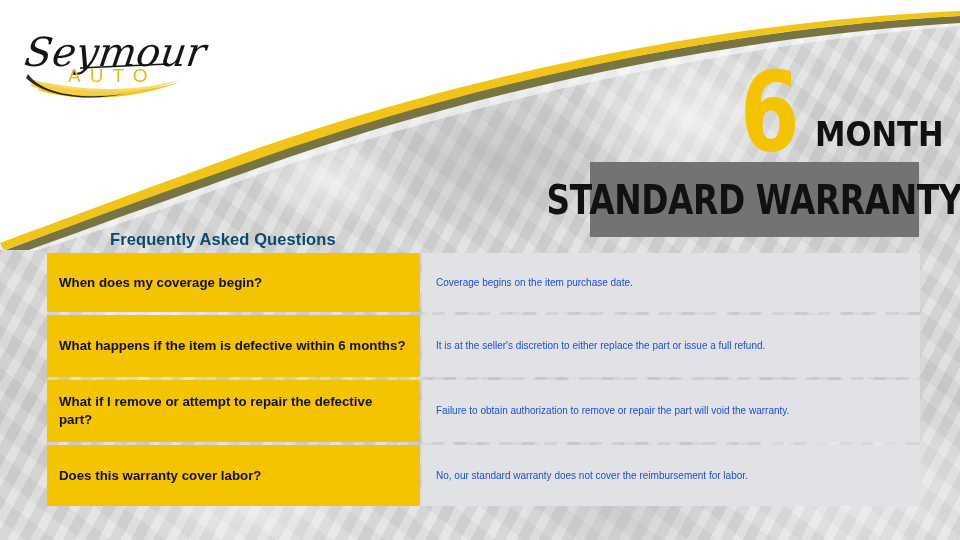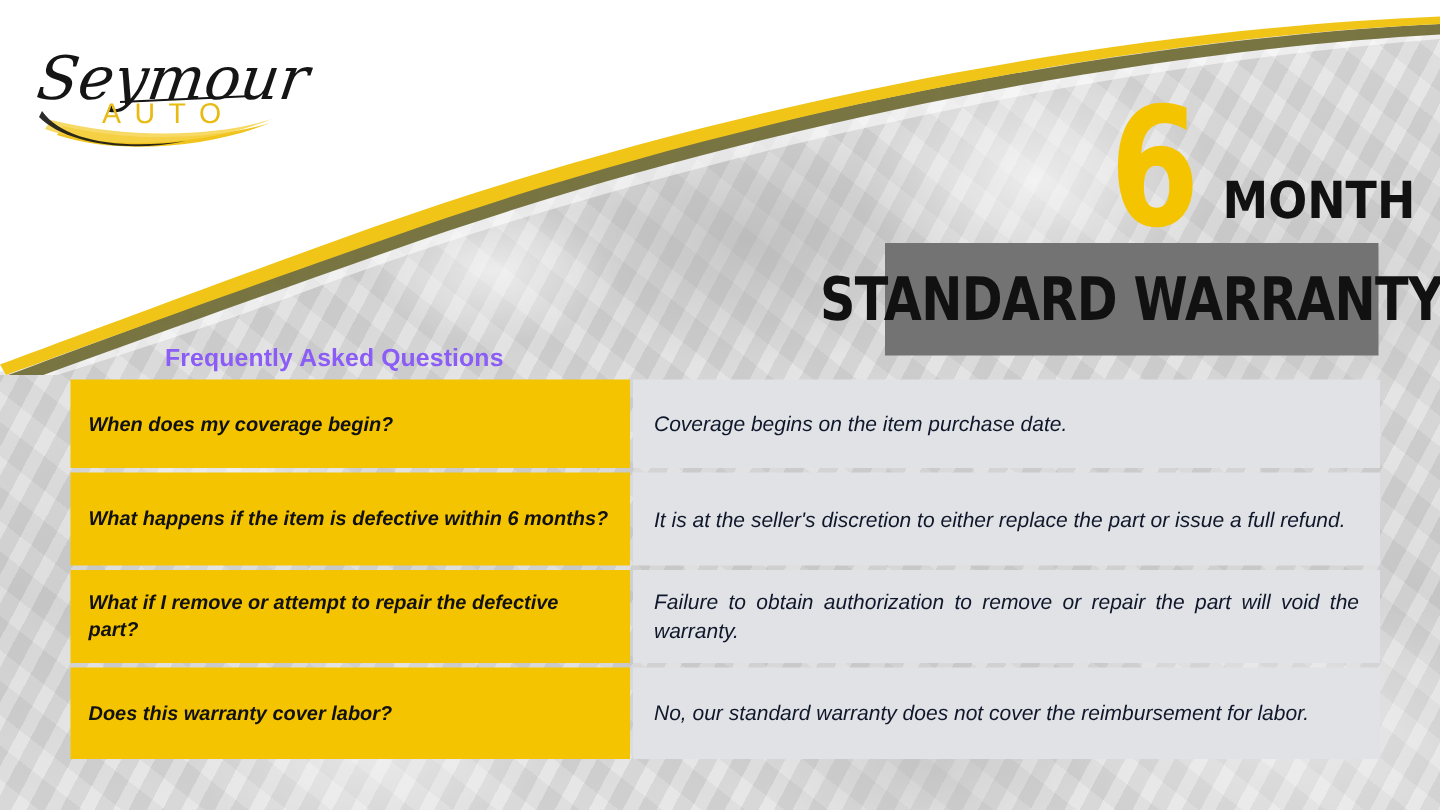--- a/index.html
+++ b/index.html
@@ -123,40 +123,39 @@
     white-space: nowrap;
   }
 
   
   .faq-heading {
     position: absolute;
     left: 110px;
     top: 230px;
     font-size: 16.5px;
     font-weight: bold;
-    color: #8b5cf6;
+    color: #0c4a6e;
     letter-spacing: .1px;
     white-space: nowrap;
   }
 
   
   .faq-table {
     position: absolute;
     left: 47px;
     top: 253px;
     width: 873px;
     display: flex;
     flex-direction: column;
     gap: 3px;
   }
   .faq-row {
     display: flex;
     gap: 2px;
     min-height: 58px;
-    font-style: italic;
   }
   .q-cell {
     width: 373px;
     flex: 0 0 373px;
     background: #f5c400;
     display: flex;
     align-items: center;
     padding: 8px 12px 8px 12px;
     box-sizing: border-box;
   }
@@ -168,22 +167,22 @@
   }
   .a-cell {
     flex: 1 1 auto;
     background: #e1e2e6;
     display: flex;
     align-items: center;
     padding: 8px 14px 8px 14px;
     box-sizing: border-box;
   }
   .a-cell span {
-    font-size: 14px;
-    color: #0f172a;
+    font-size: 10px;
+    color: #1d4ed8;
     line-height: 1.34;
     text-align: justify;
     text-justify: inter-word;
     display: block;
     width: 100%;
   }
   .row-h1 { min-height: 59px; }
   .row-h2 { min-height: 62px; }
   .row-h3 { min-height: 61px; }
   .row-h4 { min-height: 62px; }

